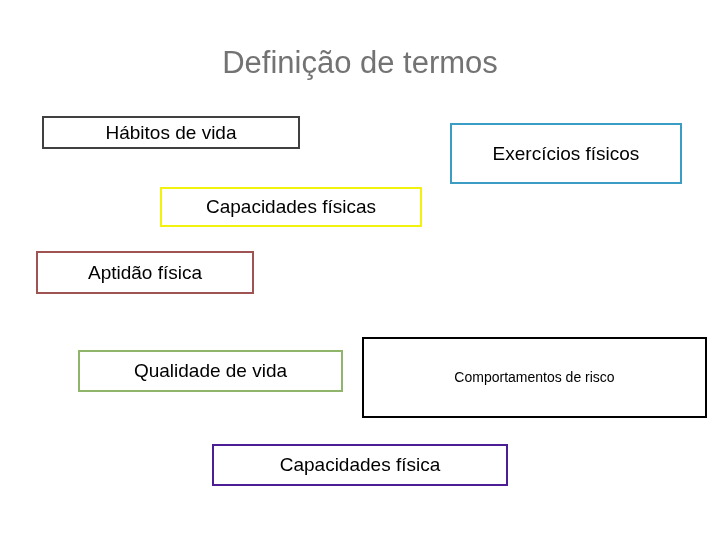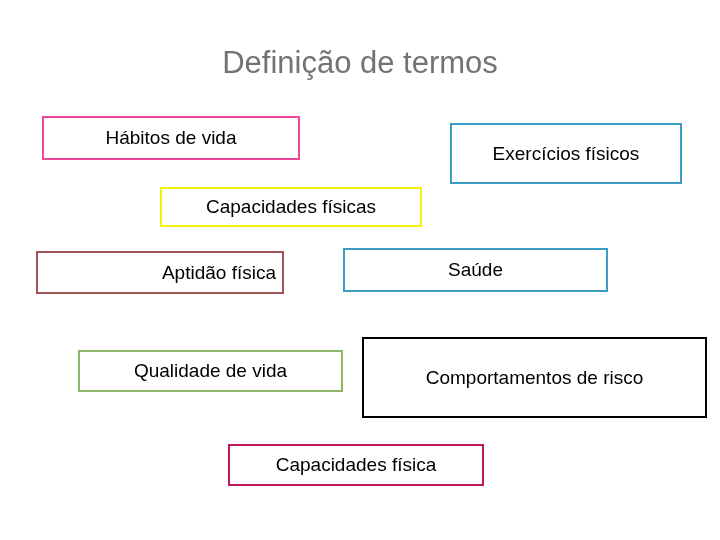--- a/index.html
+++ b/index.html
@@ -36,28 +36,28 @@
     background: #ffffff;
     display: flex;
     align-items: center;
     justify-content: center;
     text-align: center;
     font-size: 19px;
     line-height: 1.15;
     color: #000000;
     padding: 2px 6px;
   }
-  .b-habitos   { left: 42px;  top: 116px; width: 258px; height: 44px;  border: 2px solid #ec4899; font-size: 19px; }
+  .b-habitos   { left: 42px;  top: 116px; width: 258px; height: 33px;  border: 2px solid #404040; font-size: 19px; }
   .b-exercicios{ left: 450px; top: 123px; width: 232px; height: 61px;  border: 2px solid #3C9DC4; font-size: 19px; }
   .b-atividades{ left: 160px; top: 187px; width: 262px; height: 40px;  border: 2px solid #F2F20C; font-size: 19px; }
-  .b-aptidao   { left: 36px;  top: 251px; width: 248px; height: 43px;  border: 2px solid #A05353; font-size: 19px; justify-content: flex-end; }
+  .b-aptidao   { left: 36px;  top: 251px; width: 218px; height: 43px;  border: 2px solid #A05353; font-size: 19px; }
   .b-saude     { left: 343px; top: 248px; width: 265px; height: 44px;  border: 2px solid #3C9DC4; font-size: 19px; }
   .b-qualidade { left: 78px;  top: 350px; width: 265px; height: 42px;  border: 2px solid #8FB56B; font-size: 19px; }
-  .b-comport   { left: 362px; top: 337px; width: 345px; height: 81px;  border: 2px solid #000000; font-size: 19px; }
-  .b-capacidades{left: 228px; top: 444px; width: 256px; height: 42px;  border: 2px solid #be185d; font-size: 19px; }
+  .b-comport   { left: 362px; top: 337px; width: 345px; height: 81px;  border: 2px solid #000000; font-size: 14px; }
+  .b-capacidades{left: 212px; top: 444px; width: 296px; height: 42px;  border: 2px solid #4c1d95; font-size: 19px; }
 </style>
 </head>
 <body>
 
 <div id="slide">
 
   <div class="title">Definição de termos</div>
 
   <div class="box b-habitos">
     <span>Hábitos de vida</span>
@@ -68,23 +68,20 @@
   </div>
 
   <div class="box b-atividades">
     <span>Capacidades físicas</span>
   </div>
 
   <div class="box b-aptidao">
     <span>Aptidão física</span>
   </div>
 
-  <div class="box b-saude">
-    <span>Saúde</span>
-  </div>
 
   <div class="box b-qualidade">
     <span>Qualidade de vida</span>
   </div>
 
   <div class="box b-comport">
     <span>Comportamentos de risco</span>
   </div>
 
   <div class="box b-capacidades">

